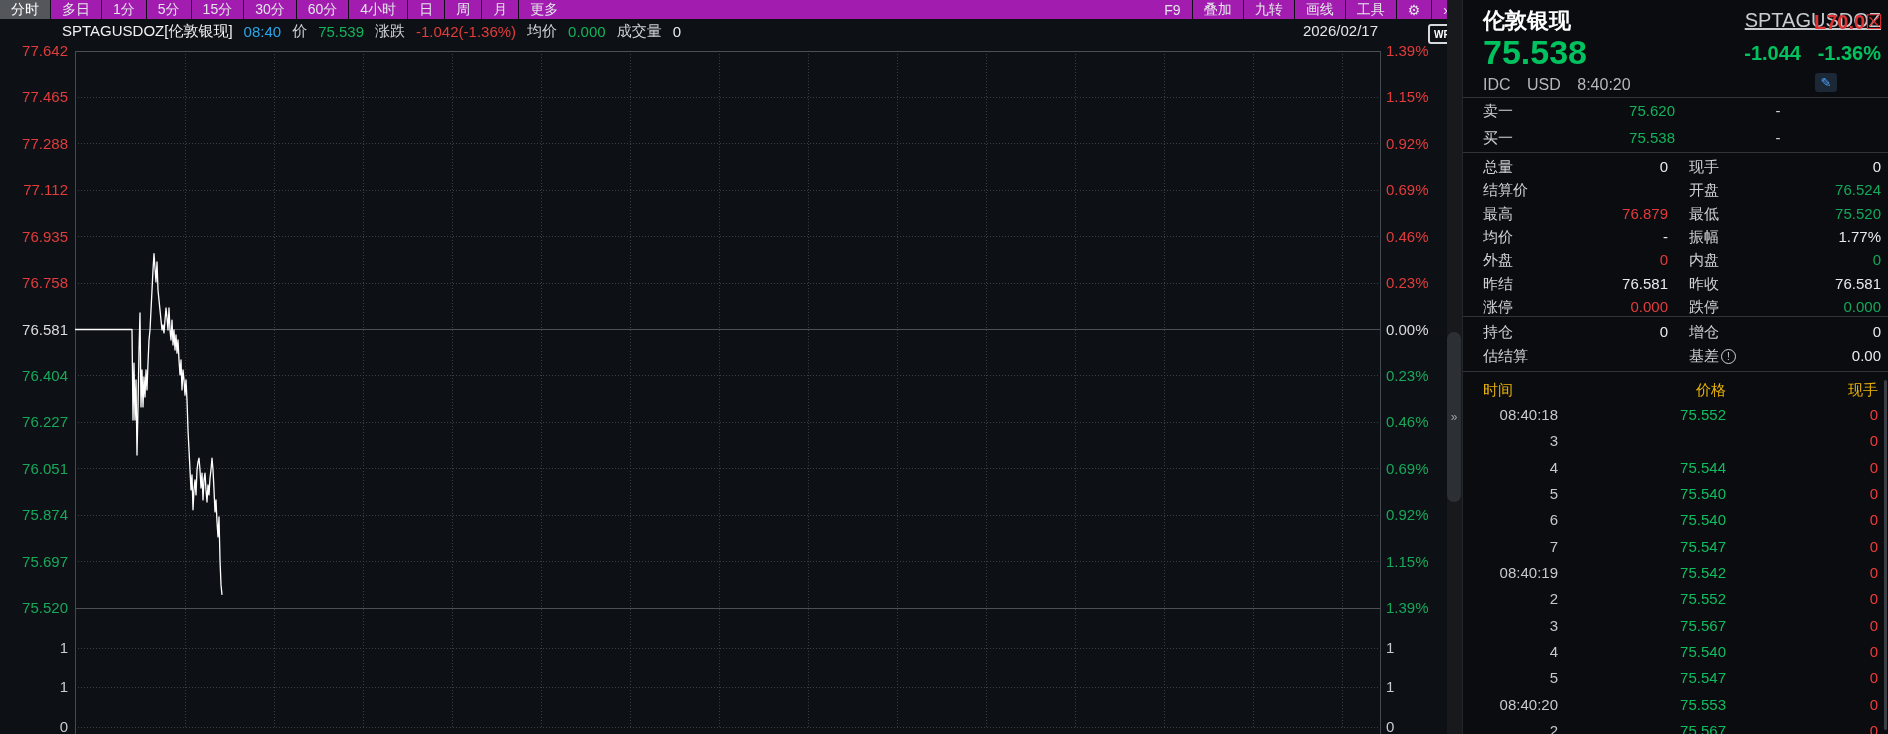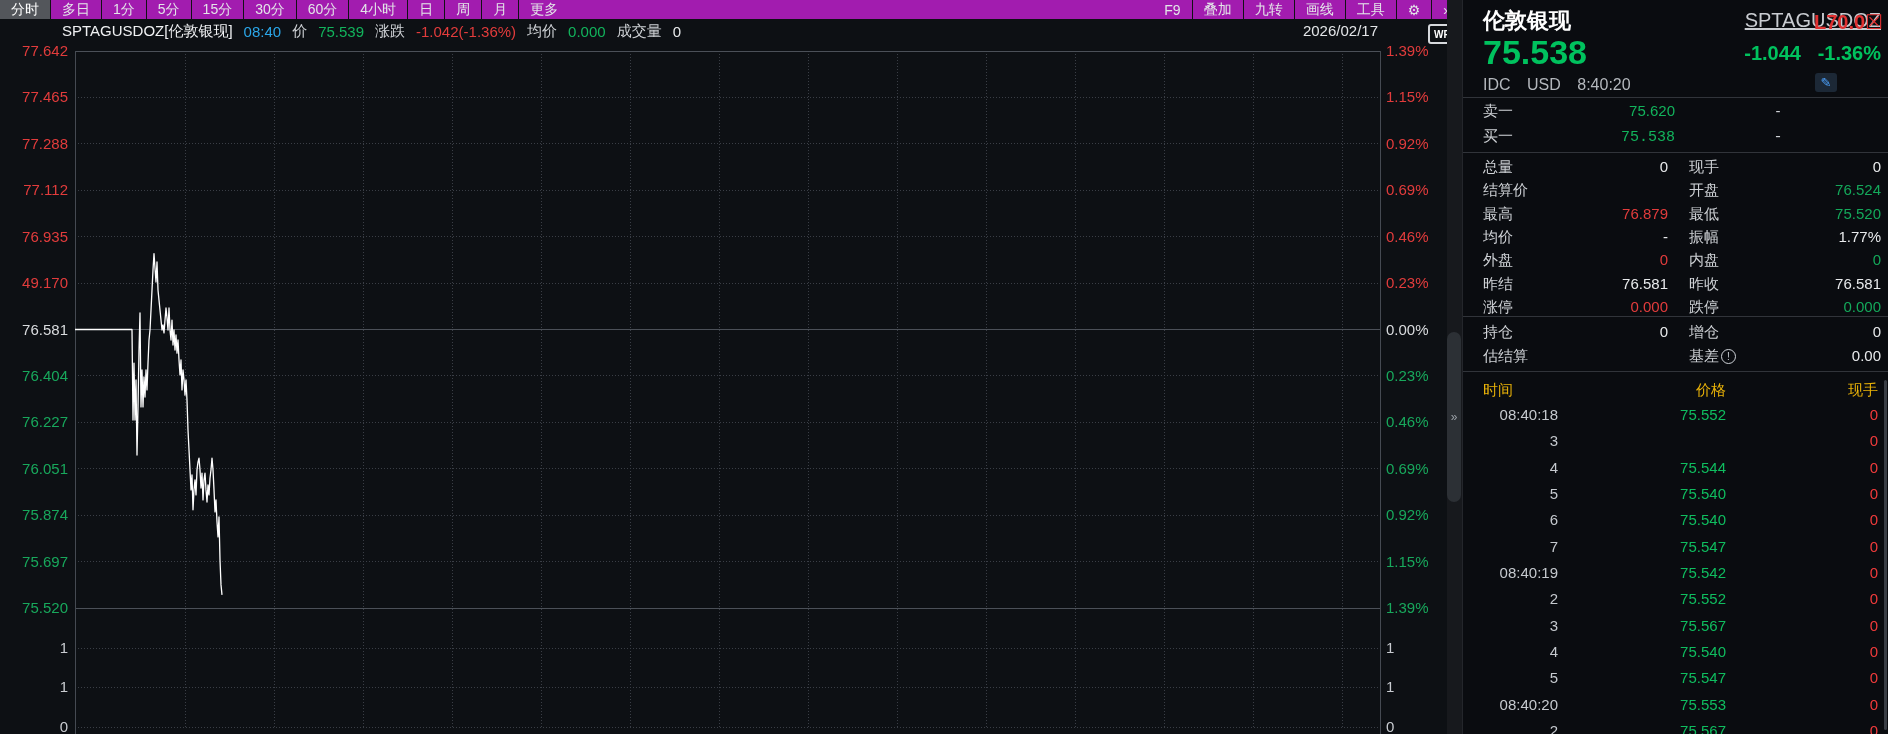--- a/index.html
+++ b/index.html
@@ -151,21 +151,21 @@
       <line x1="75" y1="727" x2="1380" y2="727" stroke="#3a3e46" stroke-width="1" shape-rendering="crispEdges" stroke-dasharray="1 2"></line>
       <line x1="75" y1="51" x2="75" y2="734" stroke="#454a52" stroke-width="1" shape-rendering="crispEdges"></line>
       <line x1="1380" y1="51" x2="1380" y2="734" stroke="#454a52" stroke-width="1" shape-rendering="crispEdges"></line>
       <polyline points="75,329.5 132,329.5 133,420.1 134,363.1 135,420.1 136,379.9 137,455.0 138,406.9 139,350.0 140,313.0 141,406.9 142,369.9 143,406.9 144,377.0 145,397.0 146,369.9 147,389.9 148,363.1 149,340.0 150,330.0 151,310.1 152,290.1 153,269.9 154,253.6 155,268.1 156,282.0 157,262.0 158,290.1 159,300.1 160,310.1 161,320.1 162,330.0 163,325.0 164,332.9 165,320.1 166,308.0 167,318.0 168,330.0 169,308.0 170,330.0 171,340.0 172,320.1 173,345.0 174,330.0 175,350.0 176,335.0 177,353.1 178,340.0 179,359.9 180,374.9 181,359.9 182,389.9 183,369.9 184,379.9 185,395.1 186,379.9 187,400.1 188,430.0 189,450.0 190,469.9 191,489.9 192,474.9 193,509.8 194,489.9 195,479.9 196,494.9 197,469.9 198,462.1 199,458.1 200,469.9 201,488.0 202,473.1 203,499.9 204,479.9 205,473.1 206,489.9 207,502.0 208,484.9 209,494.9 210,478.1 211,469.9 212,458.1 213,469.9 214,489.9 215,511.9 216,499.9 217,521.9 218,536.9 219,516.9 220,560.0 221,584.9 222,594.9" fill="none" stroke="#ffffff" stroke-width="1.3" stroke-linejoin="round"></polyline>
     </svg>
     <div class="axl left" style="top: 42px; color: rgb(226, 60, 60);">77.642</div>
     <div class="axl left" style="top: 88.4167px; color: rgb(226, 60, 60);">77.465</div>
     <div class="axl left" style="top: 134.833px; color: rgb(226, 60, 60);">77.288</div>
     <div class="axl left" style="top: 181.25px; color: rgb(226, 60, 60);">77.112</div>
     <div class="axl left" style="top: 227.667px; color: rgb(226, 60, 60);">76.935</div>
-    <div class="axl left" style="top: 274.083px; color: rgb(226, 60, 60);">49.170</div>
+    <div class="axl left" style="top: 274.083px; color: rgb(226, 60, 60);">76.758</div>
     <div class="axl left" style="top: 320.5px; color: rgb(217, 219, 222);">76.581</div>
     <div class="axl left" style="top: 366.917px; color: rgb(24, 168, 92);">76.404</div>
     <div class="axl left" style="top: 413.333px; color: rgb(24, 168, 92);">76.227</div>
     <div class="axl left" style="top: 459.75px; color: rgb(24, 168, 92);">76.051</div>
     <div class="axl left" style="top: 506.167px; color: rgb(24, 168, 92);">75.874</div>
     <div class="axl left" style="top: 552.583px; color: rgb(24, 168, 92);">75.697</div>
     <div class="axl left" style="top: 599px; color: rgb(24, 168, 92);">75.520</div>
     <div class="axl right" style="top: 42px; color: rgb(226, 60, 60);">1.39%</div>
     <div class="axl right" style="top: 88.4167px; color: rgb(226, 60, 60);">1.15%</div>
     <div class="axl right" style="top: 134.833px; color: rgb(226, 60, 60);">0.92%</div>
@@ -207,21 +207,21 @@
     <span>8:40:20</span>
   </div>
   <div class="edit-ic">✎</div>
   <div class="p-div" style="top:97px"></div>
   <div id="book-rows">
       <div class="prow brow" style="top: 99px;">
         <span class="l1">卖一</span>
         <span class="bv">75.620</span>
         <span class="bx">-</span>
       </div>
-      <div class="prow brow" style="top: 126px; font-family: Liberation Mono, monospace;">
+      <div class="prow brow" style="top: 126px;">
         <span class="l1">买一</span>
         <span class="bv">75.538</span>
         <span class="bx">-</span>
       </div>
     </div>
   <div class="p-div" style="top:152px"></div>
   <div id="stat-rows">
       <div class="prow" style="top: 155px;">
         <span class="l1">总量</span>
         <span class="v1" style="color: rgb(232, 234, 236);">0</span>

